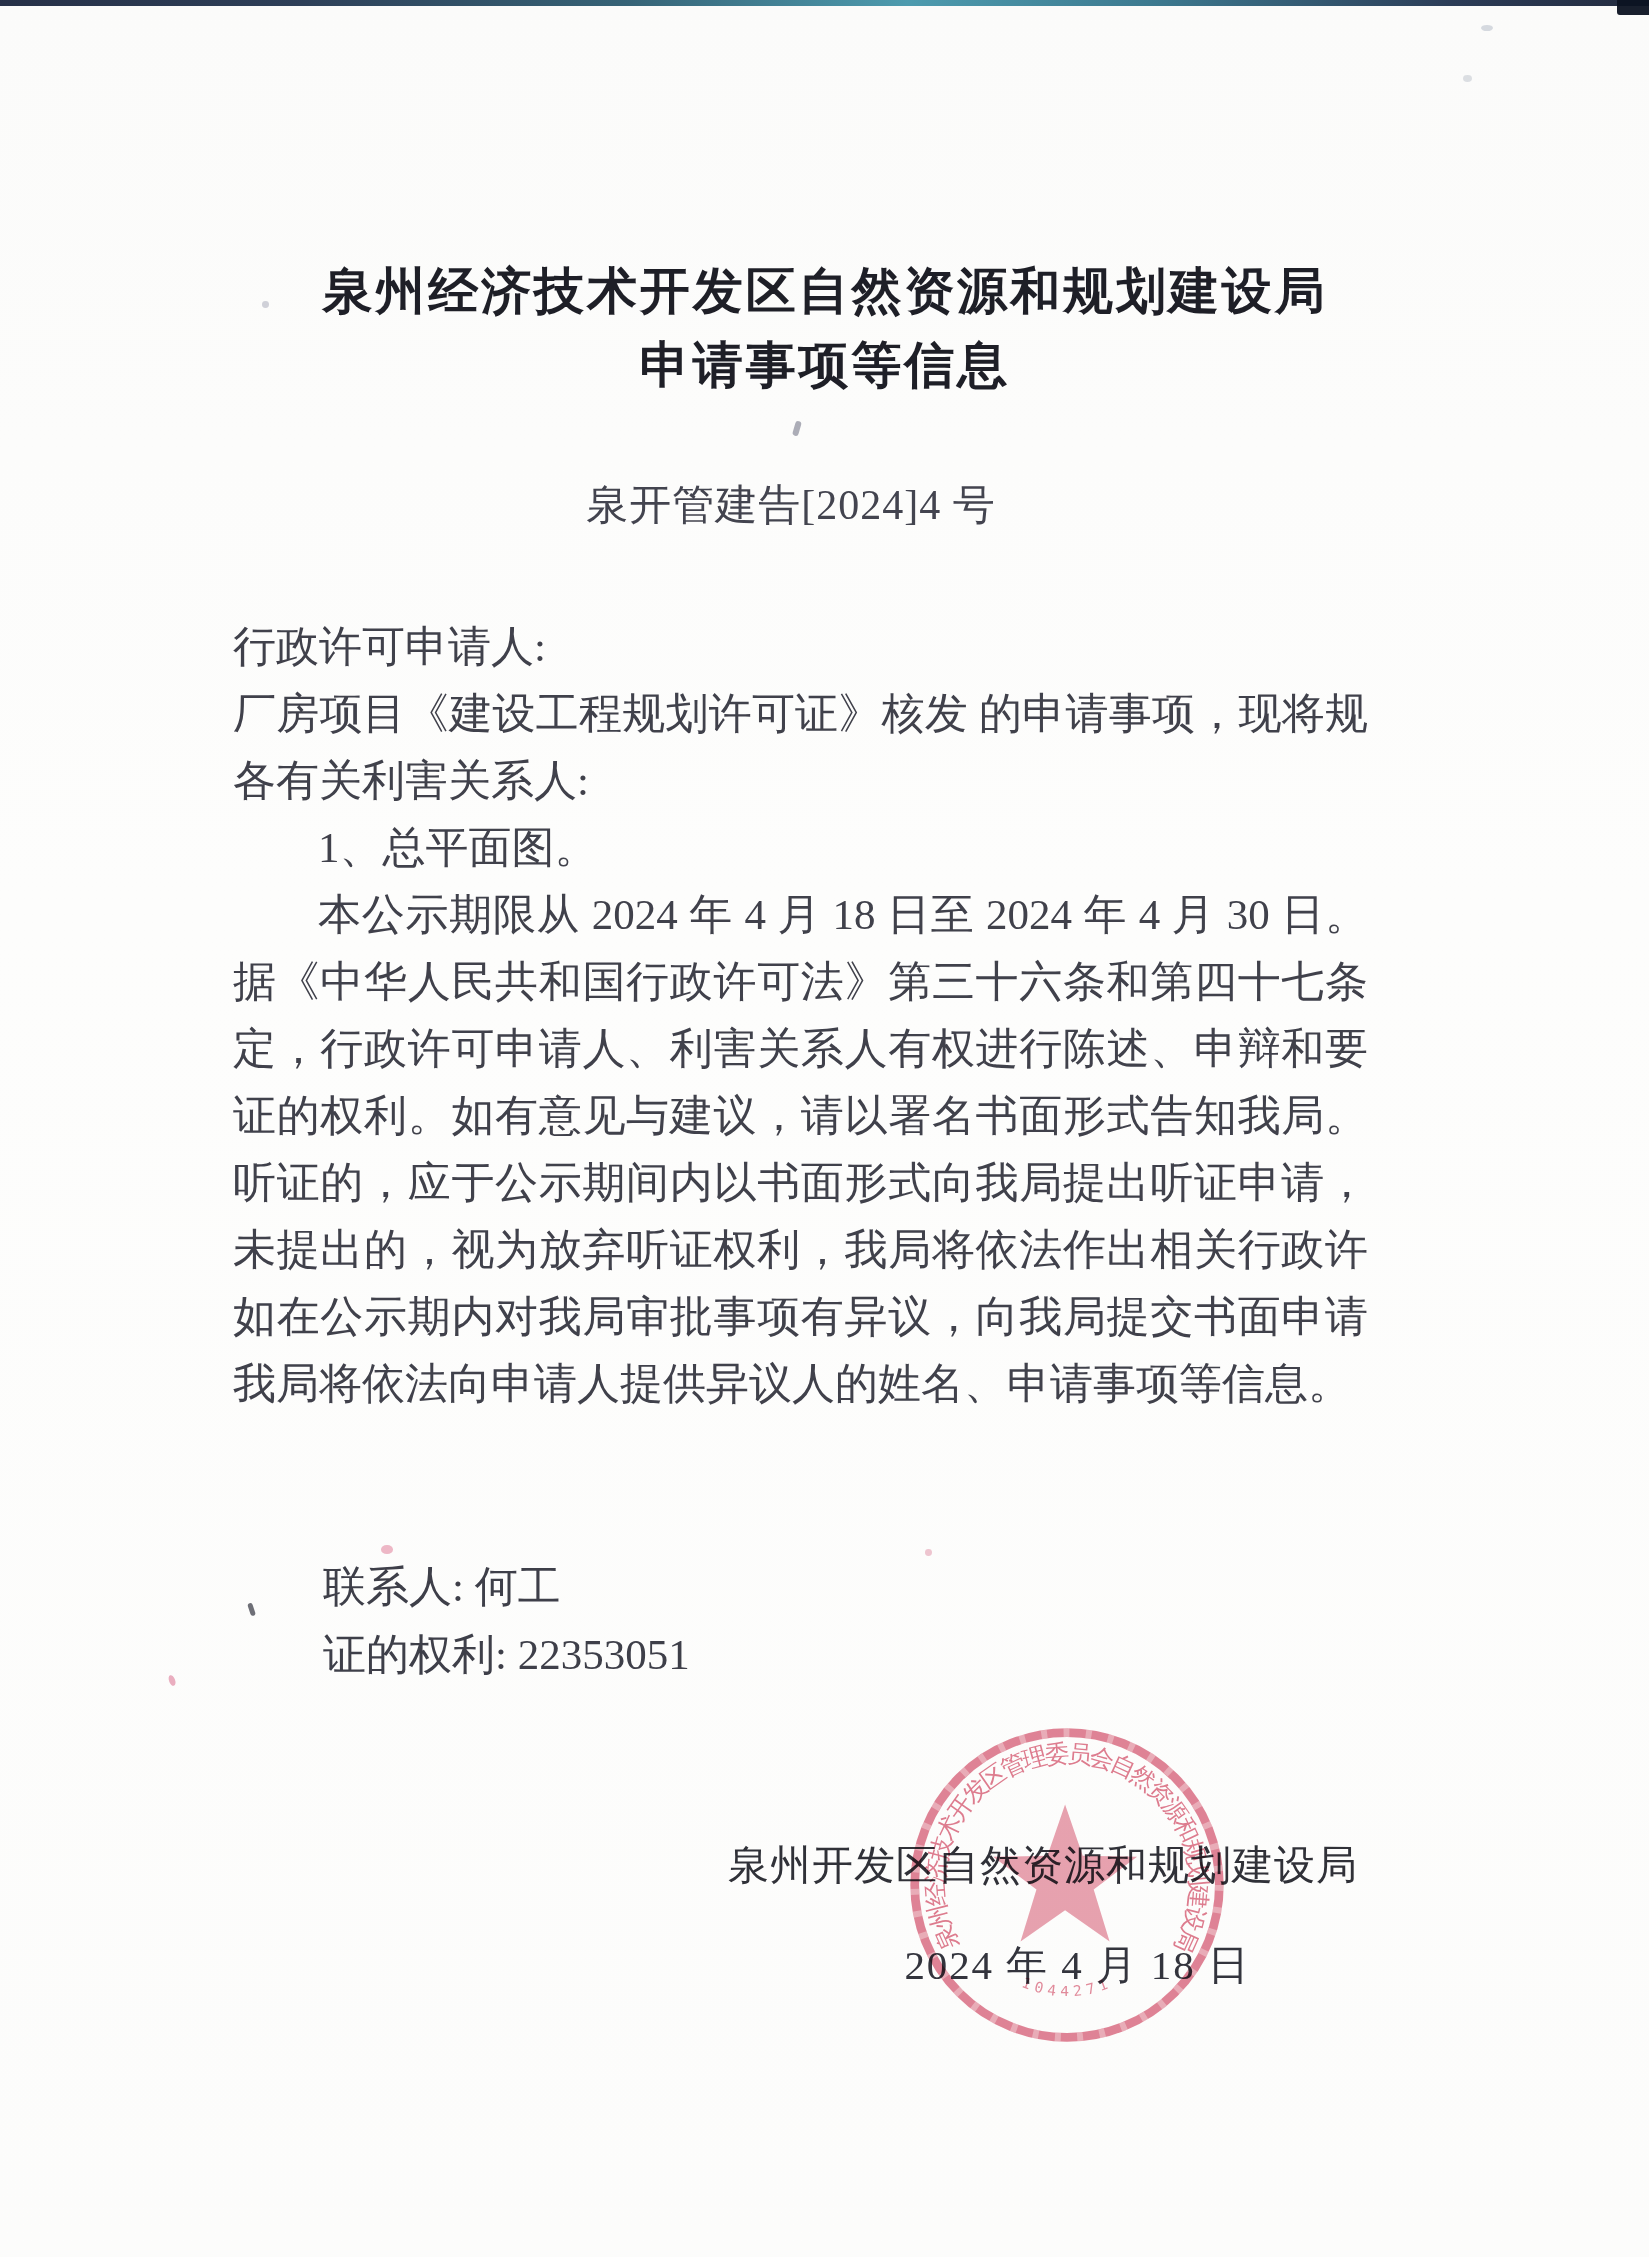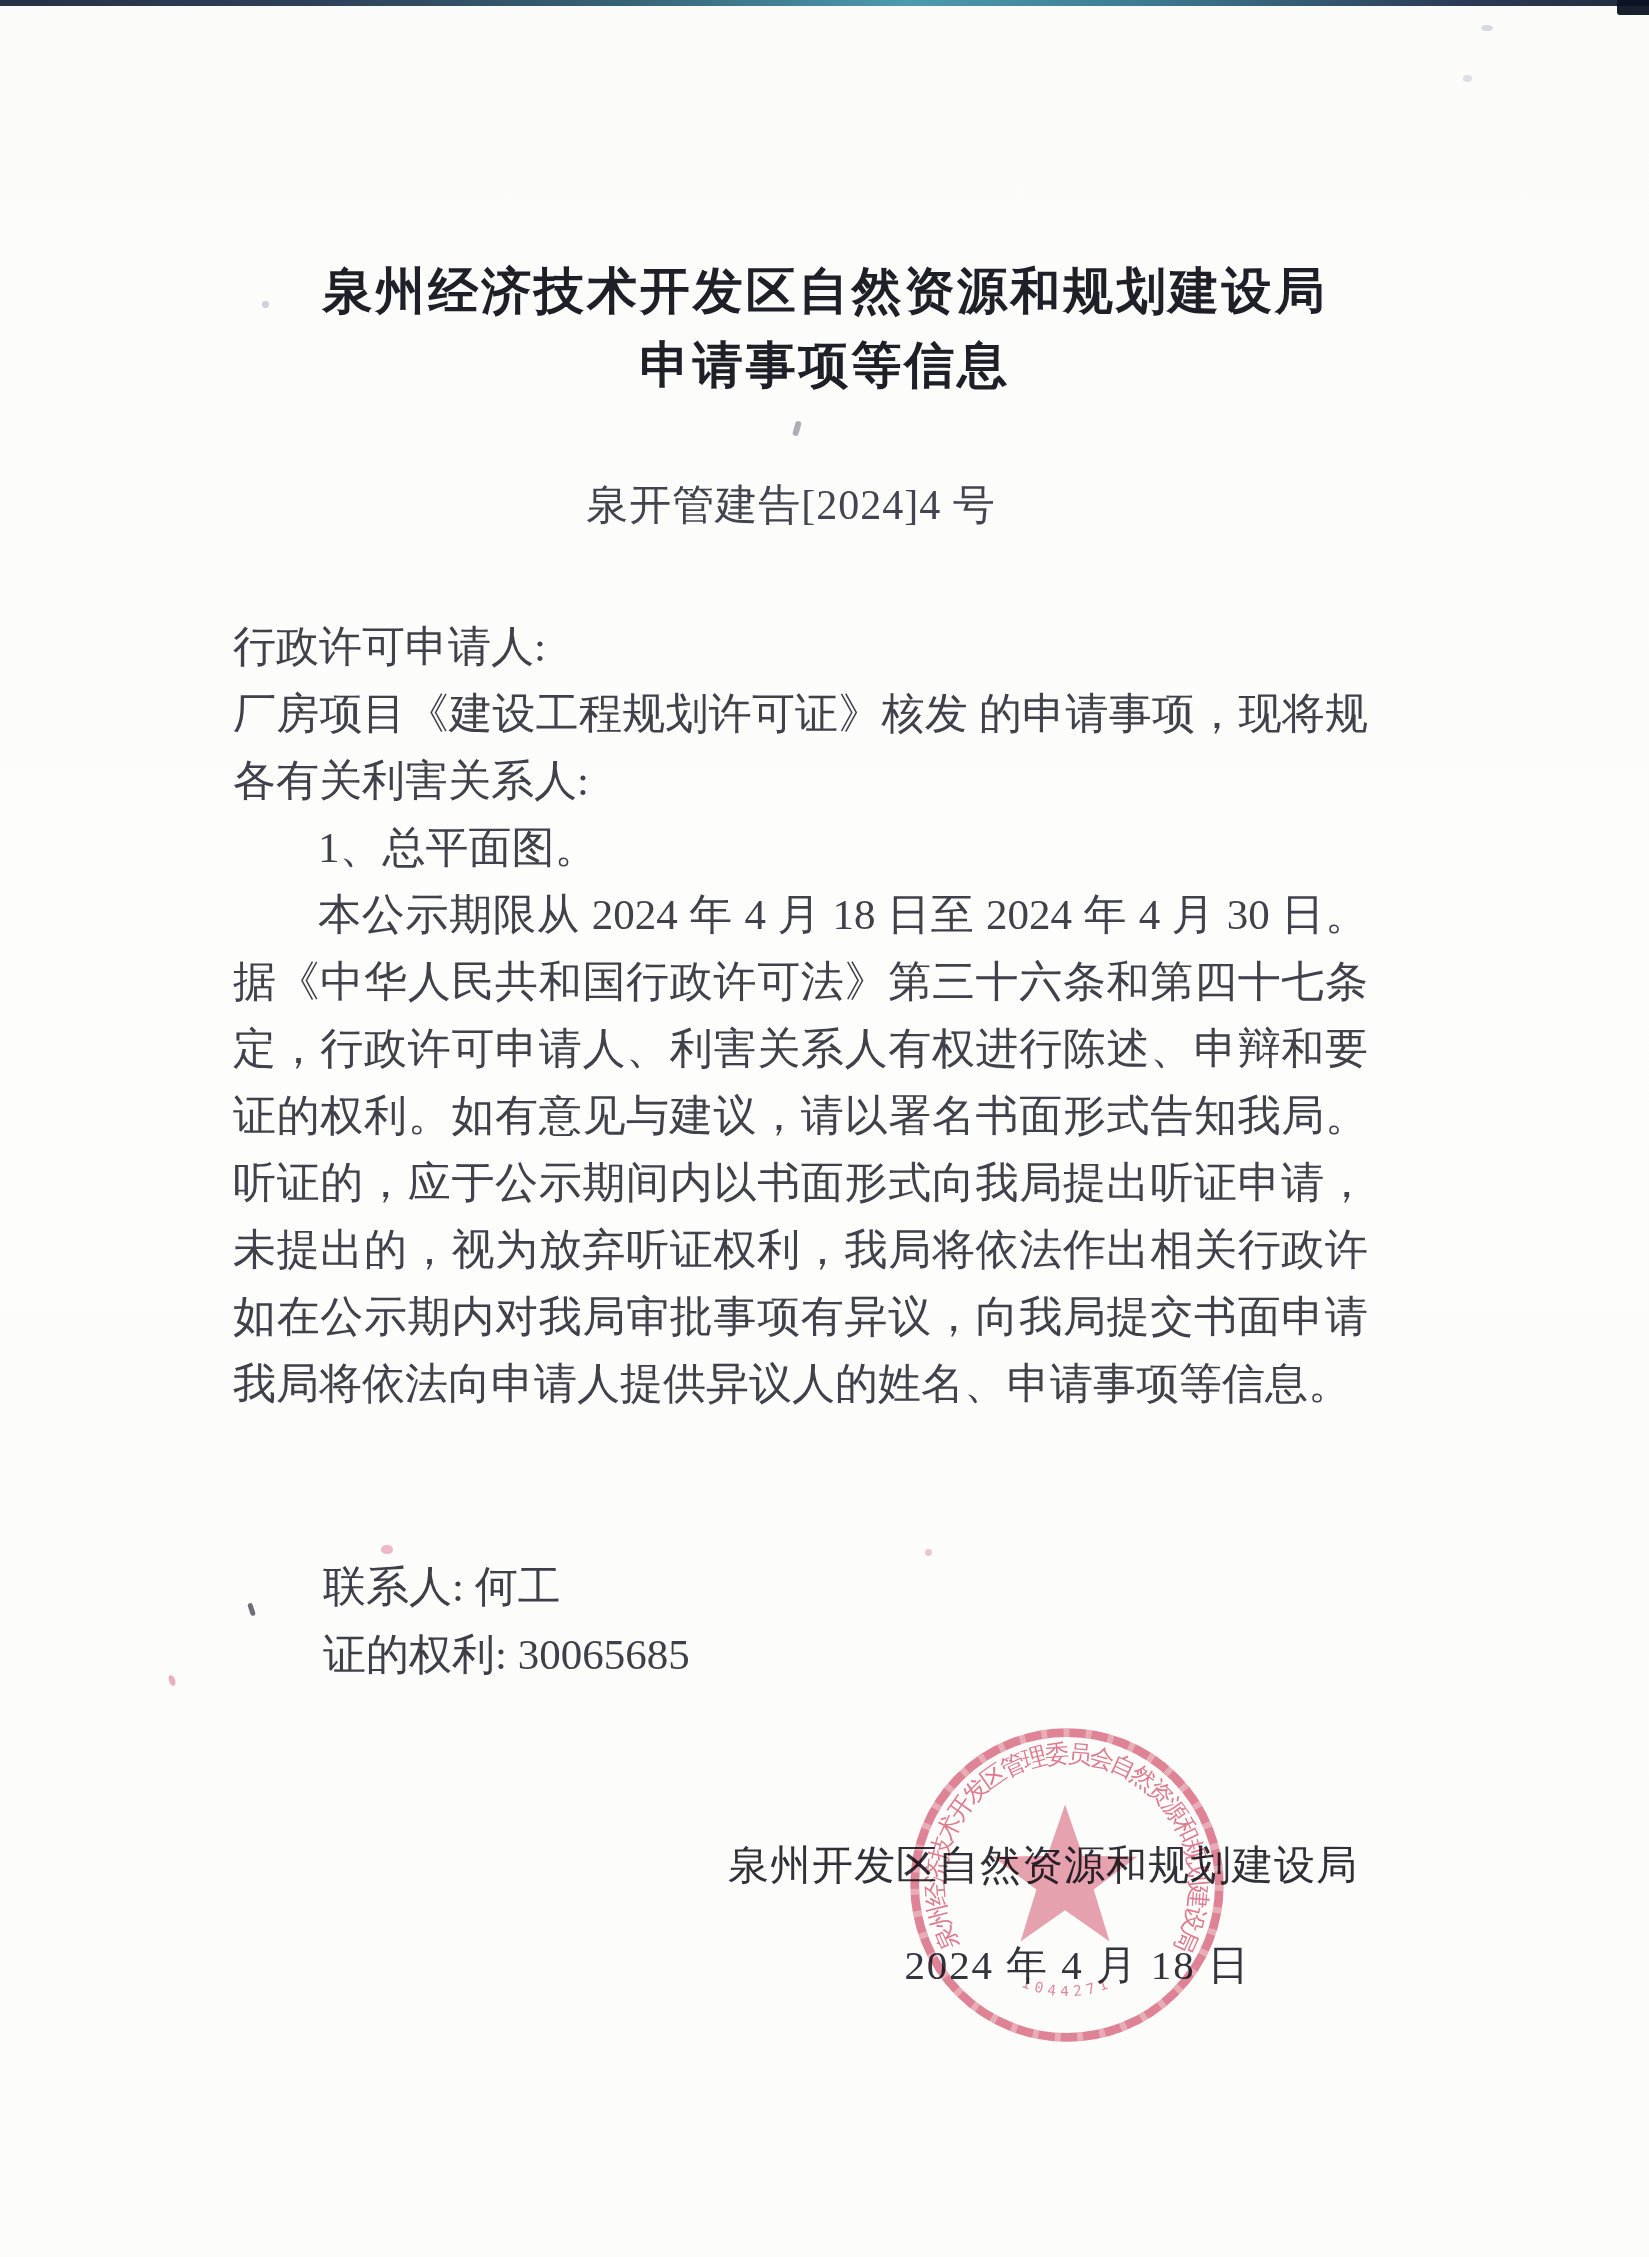--- a/index.html
+++ b/index.html
@@ -104,21 +104,21 @@
     <div class="bline stretch">定，行政许可申请人、利害关系人有权进行陈述、申辩和要求听</div>
     <div class="bline stretch">证的权利。如有意见与建议，请以署名书面形式告知我局。申请</div>
     <div class="bline stretch">听证的，应于公示期间内以书面形式向我局提出听证申请，逾期</div>
     <div class="bline stretch">未提出的，视为放弃听证权利，我局将依法作出相关行政许可。</div>
     <div class="bline stretch">如在公示期内对我局审批事项有异议，向我局提交书面申请的，</div>
     <div class="bline">我局将依法向申请人提供异议人的姓名、申请事项等信息。</div>
   </div>
 
   <div class="contact-block">
     <div class="contact-line"><span>联系人: </span><span>何工</span></div>
-    <div class="contact-line"><span>证的权利: </span><span>30065685</span></div>
+    <div class="contact-line"><span>证的权利: </span><span>22353051</span></div>
   </div>
 
   <div class="signature">泉州开发区自然资源和规划建设局</div>
   <div class="sign-date">2024 年 4 月 18 日</div>
 
   <svg class="stamp" viewBox="0 0 335 335" xmlns="http://www.w3.org/2000/svg">
     <defs>
       <path id="arcTop" d="M 52,221 A 127 127 0 1 1 282,221" fill="none"></path>
       <path id="arcBottom" d="M 73,233 A 115 115 0 0 0 261,233" fill="none"></path>
     </defs>

